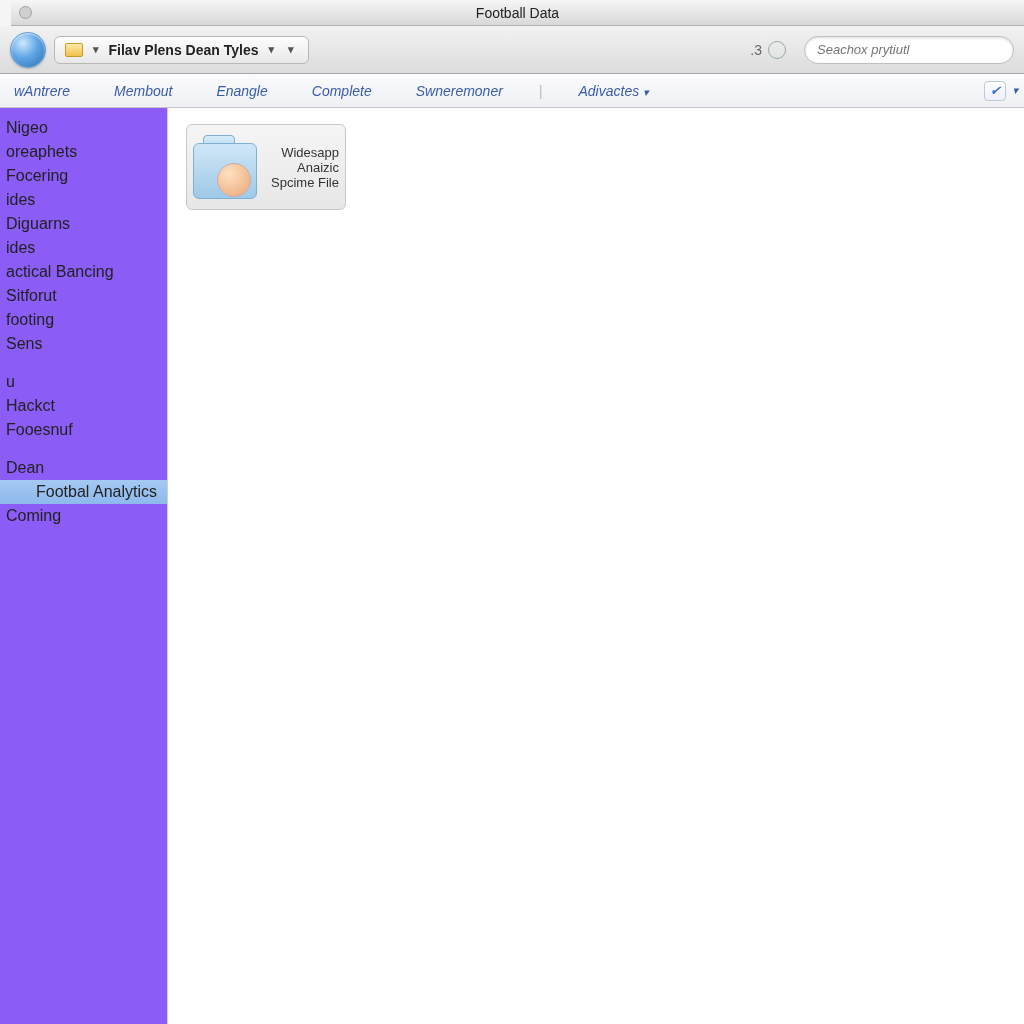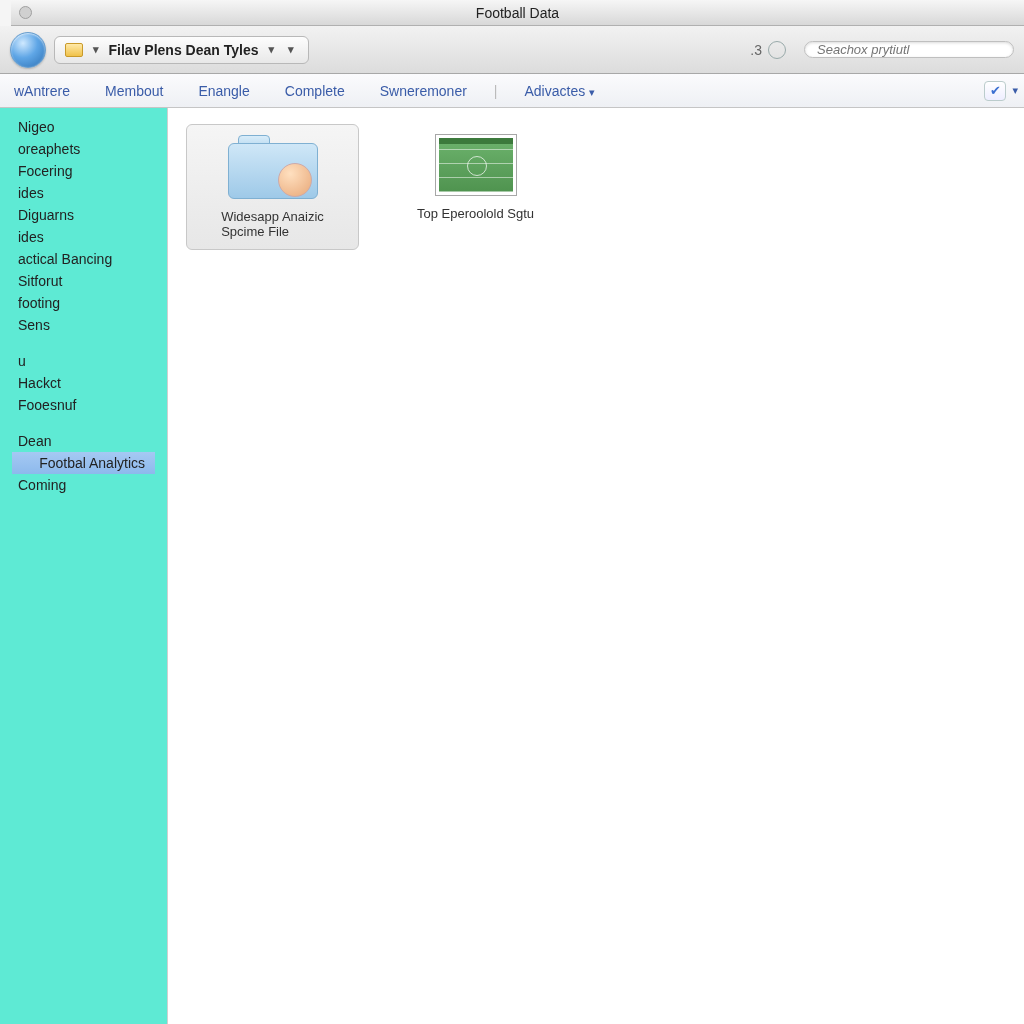--- a/index.html
+++ b/index.html
@@ -47,61 +47,61 @@
 }
 .toolbar .caret { font-size: 11px; color: #555; padding: 0 4px; }
 .toolbar .spacer { flex: 1; }
 .count-chip {
   display: flex; align-items: center; gap: 6px; font-size: 14px; color: #666; margin-right: 10px;
 }
 .count-chip .ring {
   width: 18px; height: 18px; border: 1.5px solid #9aa; border-radius: 50%;
 }
 .searchbox {
-  width: 210px; height: 17px; border-radius: 14px;
+  width: 210px; height: 28px; border-radius: 14px;
   background: #fff; border: 1px solid #bfbfbf;
   box-shadow: inset 0 1px 3px rgba(0,0,0,.15);
   padding: 0 12px; font-size: 13px; color: #999; font-style: italic;
   outline: none;
 }
 
 
 .tabrow {
   height: 34px;
   background: linear-gradient(#fbfbfd, #eef0f4);
   border-bottom: 1px solid #c5c5c5;
-  display: flex; align-items: center; padding: 0 6px; gap: 19px;
-  font-size: 14px; color: #3a5ca8;
+  display: flex; align-items: center; padding: 0 6px; gap: 28px;
+  font-size: 14px; color: #3a5ca8; font-style: italic;
 }
 .tabrow .tab { padding: 6px 8px; cursor: default; }
 .tabrow .divider { color: #bbb; }
 .tabrow .right { margin-left: auto; display: flex; align-items: center; gap: 6px; }
 .checkbtn {
   width: 22px; height: 20px; border: 1px solid #bcc; border-radius: 4px;
   background: linear-gradient(#fff,#eef);
   display: flex; align-items: center; justify-content: center; color: #3b6fd1; font-size: 13px;
 }
 
 
 .body { flex: 1; display: flex; min-height: 0; }
 
 .sidebar {
-  width: 168px; background: #5eead4; border-right: 1px solid #cfcfcf;
-  padding: 8px 12px; font-size: 14px; color: #222; overflow: hidden;
+  width: 168px; background: #8b5cf6; border-right: 1px solid #cfcfcf;
+  padding: 8px 0; font-size: 16px; color: #222; overflow: hidden;
 }
 .sidebar .item { padding: 3px 10px 3px 6px; white-space: nowrap; }
 .sidebar .item.selected { background: linear-gradient(#a5c9f3, #8db9ec); text-align: right; }
 .sidebar .gap { height: 14px; }
 
 .content {
   flex: 1; background: #fff; padding: 16px 18px; display: flex; align-items: flex-start; gap: 30px;
 }
 .file {
-  width: 173px; display: flex; flex-direction: column; align-items: center; gap: 10px;
-  padding: 10px 6px; border-radius: 6px; text-align: left; font-size: 13px; color: #333;
+  width: 160px; display: flex; align-items: center; gap: 10px;
+  padding: 10px 6px; border-radius: 6px; text-align: right; font-size: 13px; color: #333;
 }
 .file.selected {
   background: linear-gradient(#f5f5f5,#e7e7e7); border: 1px solid #c8c8c8;
 }
 .icon-folder {
   width: 90px; height: 64px; position: relative;
 }
 .icon-folder .back {
   position: absolute; inset: 8px 0 0 0;
   background: linear-gradient(#cfe7f7, #9ec9e8); border: 1px solid #7fb0d2;
@@ -217,26 +217,18 @@
             <div class="back"></div>
             <div class="doll"></div>
         </div>
         <div>
           <div>Widesapp Anaizic</div>
           <div>Spcime File</div>
         </div>
       </div>
 
 
-      <div class="file">
-        <div class="icon-thumb">
-            <div class="pitch"></div>
-          </div>
-        <div>
-          <div>Top Eperoolold Sgtu</div>
-        </div>
-      </div>
 
     </div>
   </div>
 
 
 </div>
 
 </body></html>

